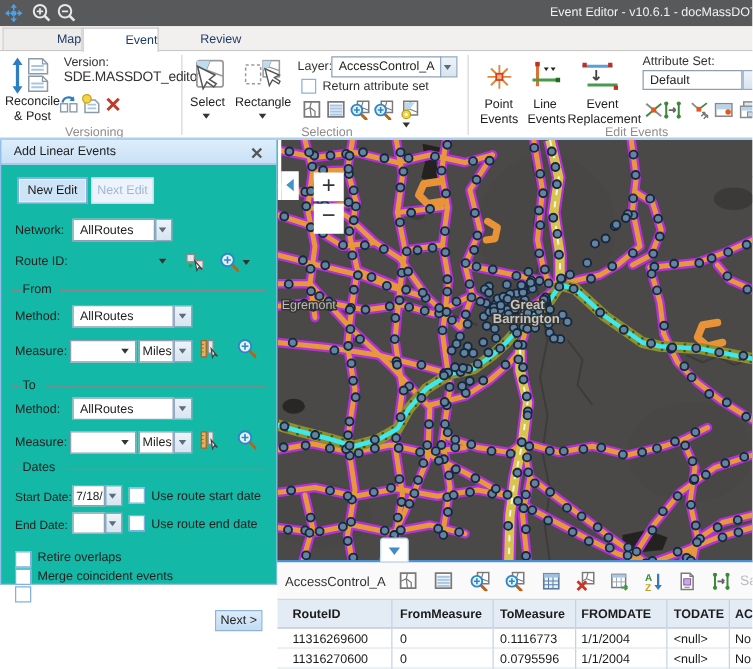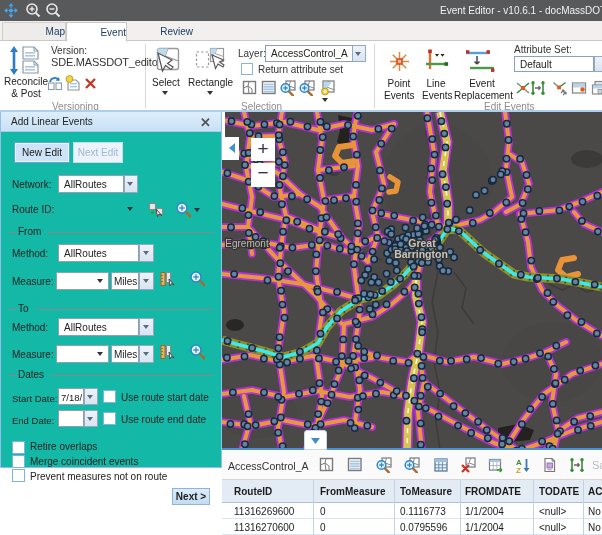--- a/index.html
+++ b/index.html
@@ -32,21 +32,21 @@
 #phead span { position:absolute; left:10px; top:4px; font-size:10px; color:#222; }
 #pclose { position:absolute; left:199px; top:3px; font-size:13px; color:#555; font-weight:bold; }
 .plabel { position:absolute; font-size:10px; color:#222; white-space:nowrap; }
 .psep { position:absolute; left:8px; width:204px; border-top:1px solid #888; }
 .pseplab { position:absolute; font-size:10px; color:#222; }
 .pbox { position:absolute; background:#fff; border:1px solid #8fa0b4; font-size:10px; color:#222; white-space:nowrap; overflow:hidden; }
 .pbtn { position:absolute; background:linear-gradient(#eef3f9,#d8e4f0); border:1px solid #93a9c1; }
 .cb { position:absolute; width:13px; height:13px; background:#fff; border:1px solid #7fb2e0; }
 #newedit { position:absolute; left:13px; top:31px; width:56px; height:21px; background:#cde3f6; border:1px solid #6aa2d8; box-shadow:inset 0 0 0 1px #eaf4fd; font-size:10px; color:#1a1a1a; text-align:center; line-height:19px; }
 #nextedit { position:absolute; left:72px; top:31px; width:50px; height:21px; background:#ecf3fb; border:1px solid #c8dcef; font-size:10px; color:#9fb9d2; text-align:center; line-height:19px; }
-#nextbtn { position:absolute; left:171px; top:377px; width:38px; height:17px; background:linear-gradient(#dcecfa,#c3dcf2); border:1px solid #8fb4d8; font-size:10px; color:#222; text-align:center; line-height:15px;font-weight:bold; }
+#nextbtn { position:absolute; left:171px; top:377px; width:38px; height:17px; background:linear-gradient(#dcecfa,#c3dcf2); border:1px solid #8fb4d8; font-size:10px; color:#222; text-align:center; line-height:15px; }
 
 #map { left:222px; top:112px; width:380px; height:338px; background:#4a4947; overflow:hidden; }
 .mapbtn { position:absolute; background:#fff; color:#333; text-align:center; z-index:5; }
 
 #tblarea { left:222px; top:448px; width:380px; height:87px; background:#fff; }
 #splitter { position:absolute; left:0; top:0; width:380px; height:2px; background:#4a90d2; }
 #ttoolbar { position:absolute; left:0; top:2px; width:380px; height:30px; background:#fbfafa; border-bottom:1px solid #d8d6d4; }
 #tname { position:absolute; left:6px; top:10px; font-size:10.5px; color:#333; }
 #thead { position:absolute; left:0; top:32px; width:380px; height:23px; background:#e3ecf5; border-bottom:1px solid #aebfd2; }
 .th { position:absolute; top:6px; font-size:10px; font-weight:bold; color:#1b1b1b; white-space:nowrap; }
@@ -341,21 +341,20 @@
 <div class="pbox" style="left:57px;top:299px;width:26px;height:17px"></div>
 <div class="pbtn" style="left:83px;top:299px;width:14px;height:17px"></div>
 <div class="caret" style="left:86px;top:306px"></div>
 <div class="cb" style="left:102px;top:301px"></div>
 <div class="plabel" style="left:120px;top:303px">Use route end date</div>
 <div class="cb" style="left:11px;top:330px"></div>
 <div class="plabel" style="left:29px;top:330px">Retire overlaps</div>
 <div class="cb" style="left:11px;top:344px"></div>
 <div class="plabel" style="left:29px;top:345px">Merge coincident events</div>
 <div class="cb" style="left:11px;top:358px"></div>
-<div class="plabel" style="left:29px;top:360px">Prevent measures not on route</div>
 </div>
 
 <div id="map" class="abs">
   <svg width="380" height="338" viewBox="0 0 380 338" style="position:absolute;left:0;top:0">
 <rect width="380" height="338" fill="#4a4947"></rect>
 <ellipse cx="215" cy="70" rx="55" ry="58" fill="#484745"></ellipse>
 <ellipse cx="35" cy="300" rx="40" ry="26" fill="#484745"></ellipse>
 <ellipse cx="330" cy="250" rx="50" ry="40" fill="#484746"></ellipse>
 <path d="M116 3 L130 6 L127 20 L134 28 L124 37 L115 30 L118 18 Z" fill="#23221f"></path>
 <ellipse cx="365" cy="47" rx="16" ry="9" fill="#3b3a38"></ellipse>

